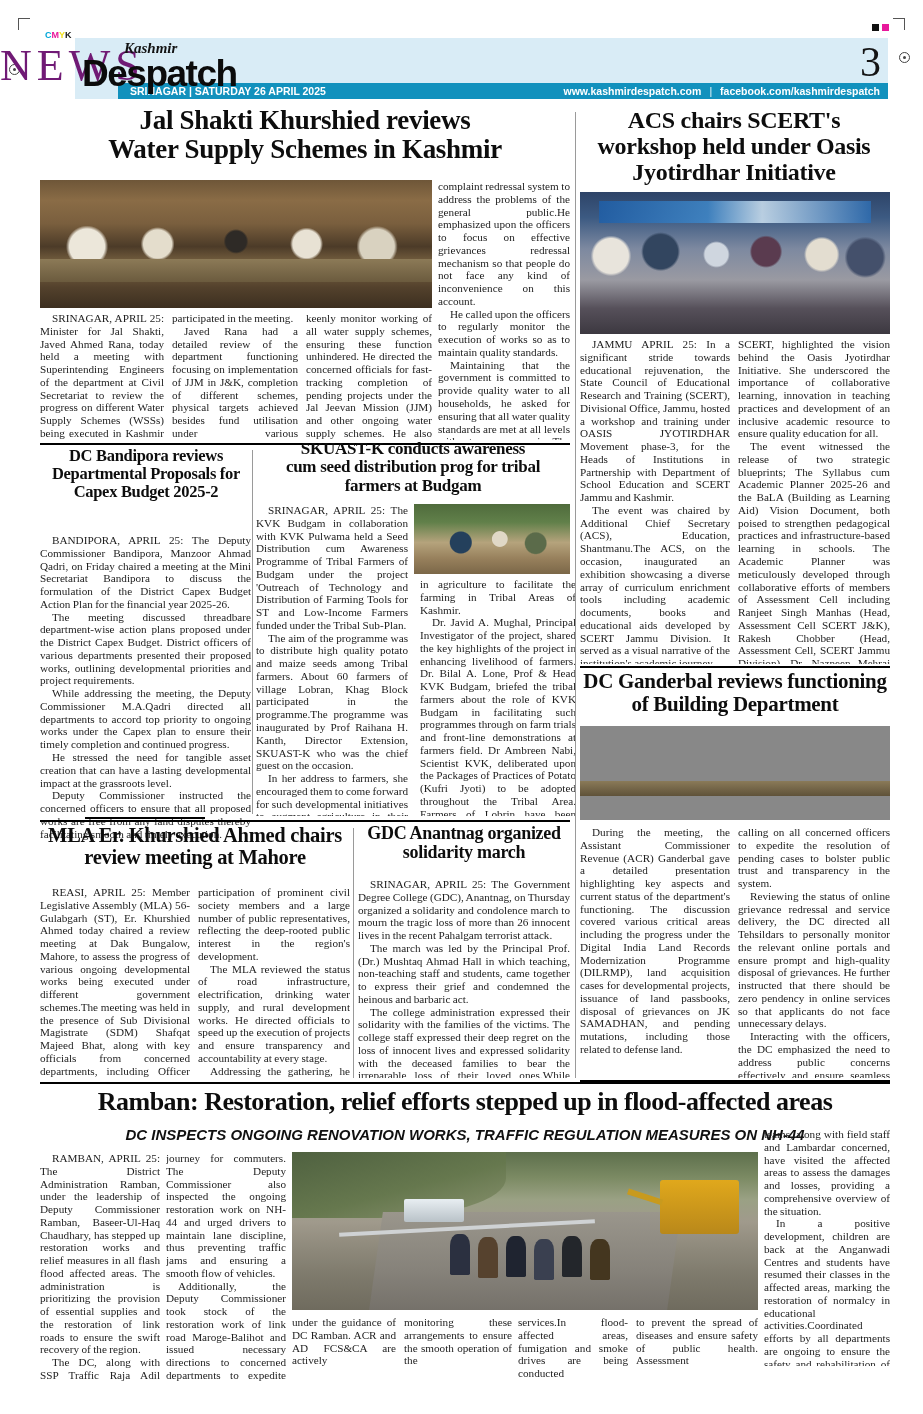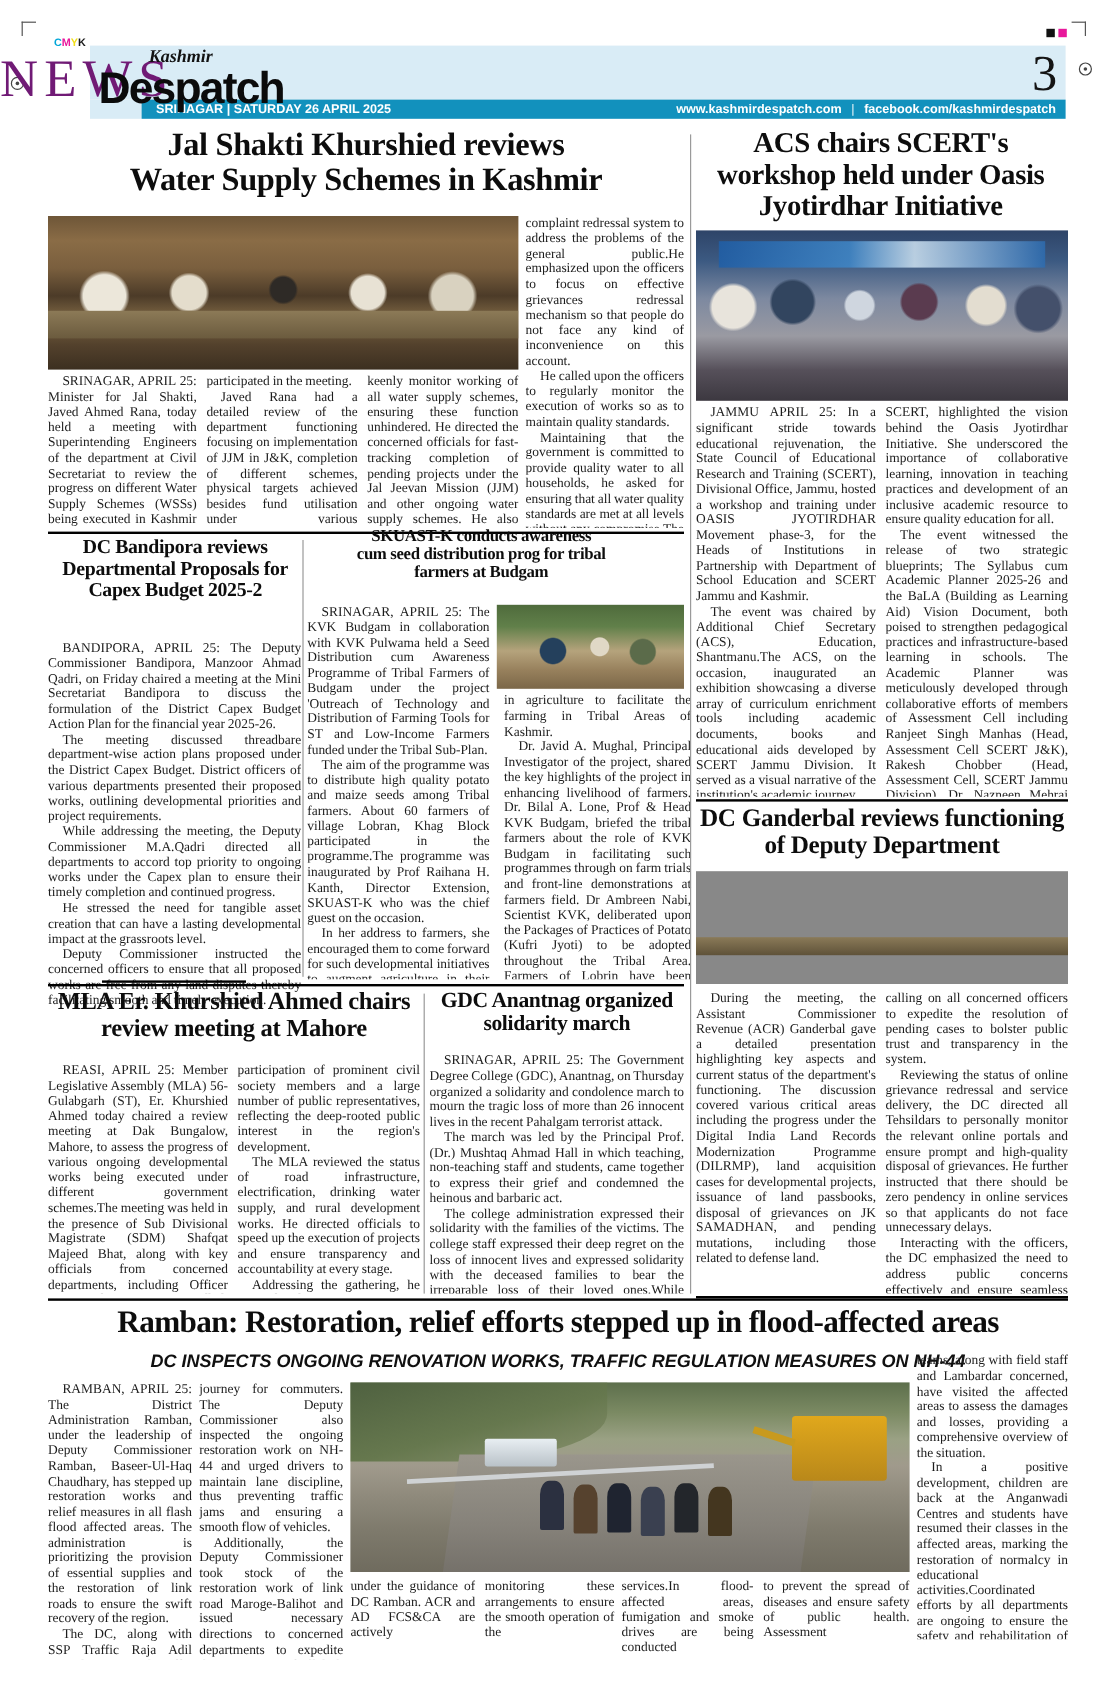--- a/index.html
+++ b/index.html
@@ -177,40 +177,40 @@
     </div>
   <div class="abs coltext" style="left:40px;top:534px;width:211px;height:306px">
       <p class="para">BANDIPORA, APRIL 25: The Deputy Commissioner Bandipora, Manzoor Ahmad Qadri, on Friday chaired a meeting at the Mini Secretariat Bandipora to discuss the formulation of the District Capex Budget Action Plan for the financial year 2025-26.</p>
       <p class="para">The meeting discussed threadbare department-wise action plans proposed under the District Capex Budget. District officers of various departments presented their proposed works, outlining developmental priorities and project requirements.</p>
       <p class="para">While addressing the meeting, the Deputy Commissioner M.A.Qadri directed all departments to accord top priority to ongoing works under the Capex plan to ensure their timely completion and continued progress.</p>
       <p class="para">He stressed the need for tangible asset creation that can have a lasting developmental impact at the grassroots level.</p>
       <p class="para">Deputy Commissioner instructed the concerned officers to ensure that all proposed works are free from any land disputes thereby facilitating smooth and timely execution.</p>
     </div>
   <div class="hrule thin" style="left:85px;top:817px;width:120px"></div>
 
-  <div class="abs headline" style="left:244px;top:440px;width:314px;font-size:14px">
+  <div class="abs headline" style="left:256px;top:440px;width:314px;font-size:17px">
       <p class="para">SKUAST-K conducts awareness</p>
       <p class="para">cum seed distribution prog for tribal</p>
       <p class="para">farmers at Budgam</p>
     </div>
   <div class="abs coltext" style="left:256px;top:504px;width:152px;height:312px">
       <p class="para">SRINAGAR, APRIL 25: The KVK Budgam in collaboration with KVK Pulwama held a Seed Distribution cum Awareness Programme of Tribal Farmers of Budgam under the project 'Outreach of Technology and Distribution of Farming Tools for ST and Low-Income Farmers funded under the Tribal Sub-Plan.</p>
       <p class="para">The aim of the programme was to distribute high quality potato and maize seeds among Tribal farmers. About 60 farmers of village Lobran, Khag Block participated in the programme.The programme was inaugurated by Prof Raihana H. Kanth, Director Extension, SKUAST-K who was the chief guest on the occasion.</p>
       <p class="para">In her address to farmers, she encouraged them to come forward for such developmental initiatives to augment agriculture in their region &amp; to optimize production for sustenance and commercial viability using new technologies.</p>
     </div>
   <div class="photo ph-skuast" style="left:414px;top:504px;width:156px;height:70px"></div>
   <div class="abs coltext" style="left:420px;top:578px;width:156px;height:238px">
       <p class="para flush">in agriculture to facilitate the farming in Tribal Areas of Kashmir.</p>
       <p class="para">Dr. Javid A. Mughal, Principal Investigator of the project, shared the key highlights of the project in enhancing livelihood of farmers. Dr. Bilal A. Lone, Prof &amp; Head KVK Budgam, briefed the tribal farmers about the role of KVK Budgam in facilitating such programmes through on farm trials and front-line demonstrations at farmers field. Dr Ambreen Nabi, Scientist KVK, deliberated upon the Packages of Practices of Potato (Kufri Jyoti) to be adopted throughout the Tribal Area. Farmers of Lobrin have been hand-held by KVK Budgam for creating sustainable production systems in oilseeds, paddy &amp; other crops through provision of farming tools from time to time. Scientists from SKUAST-K and KVK Budgam and technical staff also attended the programme.</p>
     </div>
   <div class="hrule" style="left:40px;top:820px;width:530px"></div>
 
   <div class="abs headline" style="left:580px;top:670px;width:310px;font-size:21px">
       <p class="para">DC Ganderbal reviews functioning</p>
-      <p class="para">of Deputy Department</p>
+      <p class="para">of Building Department</p>
     </div>
   <div class="photo ph-gander" style="left:580px;top:726px;width:310px;height:94px"></div>
   <div class="abs coltext" style="left:580px;top:826px;width:150px;height:252px">
       <p class="para">During the meeting, the Assistant Commissioner Revenue (ACR) Ganderbal gave a detailed presentation highlighting key aspects and current status of the department's functioning. The discussion covered various critical areas including the progress under the Digital India Land Records Modernization Programme (DILRMP), land acquisition cases for developmental projects, issuance of land passbooks, disposal of grievances on JK SAMADHAN, and pending mutations, including those related to defense land.</p>
     </div>
   <div class="abs coltext" style="left:738px;top:826px;width:152px;height:252px">
       <p class="para flush">calling on all concerned officers to expedite the resolution of pending cases to bolster public trust and transparency in the system.</p>
       <p class="para">Reviewing the status of online grievance redressal and service delivery, the DC directed all Tehsildars to personally monitor the relevant online portals and ensure prompt and high-quality disposal of grievances. He further instructed that there should be zero pendency in online services so that applicants do not face unnecessary delays.</p>
       <p class="para">Interacting with the officers, the DC emphasized the need to address public concerns effectively and ensure seamless service delivery across the district.The meeting was attended by Additional Deputy Commissioner Ganderbal, Syed Fahim Bihaqi; Assistant Commissioner Revenue, SDM Kangan; Tehsildars, Naib Tehsildars, Pathwaris, and other concerned officials.</p>
     </div>

